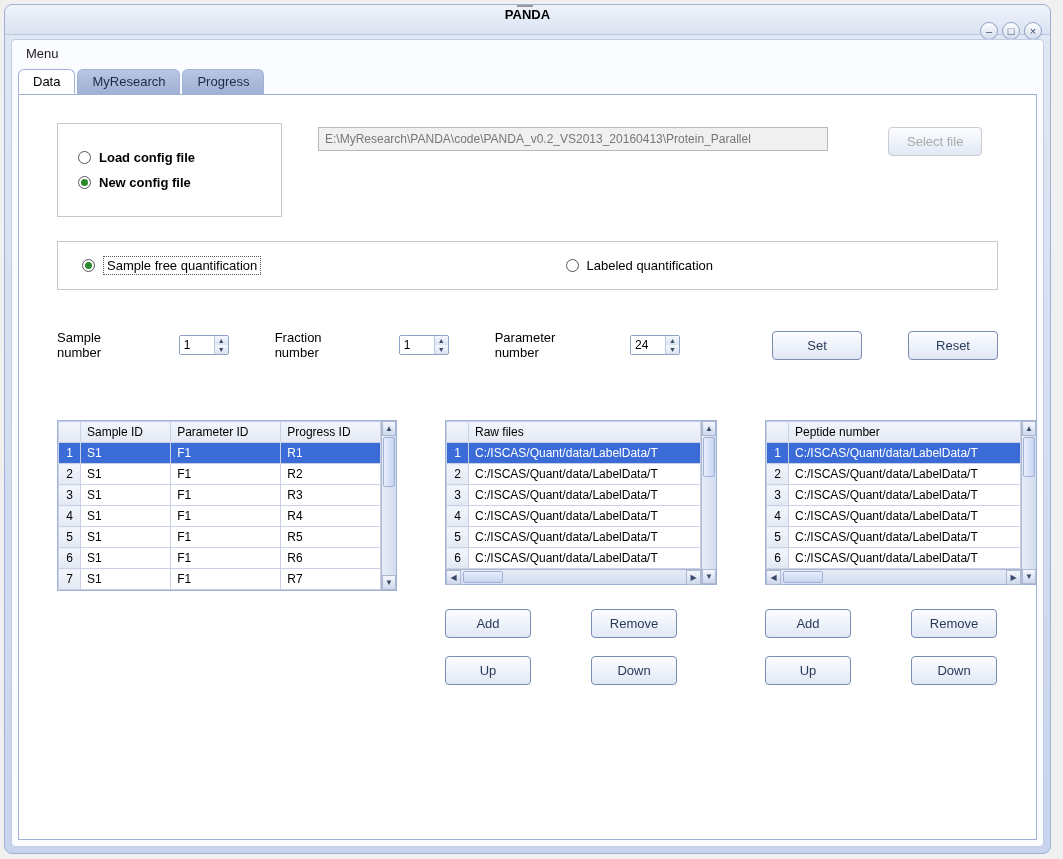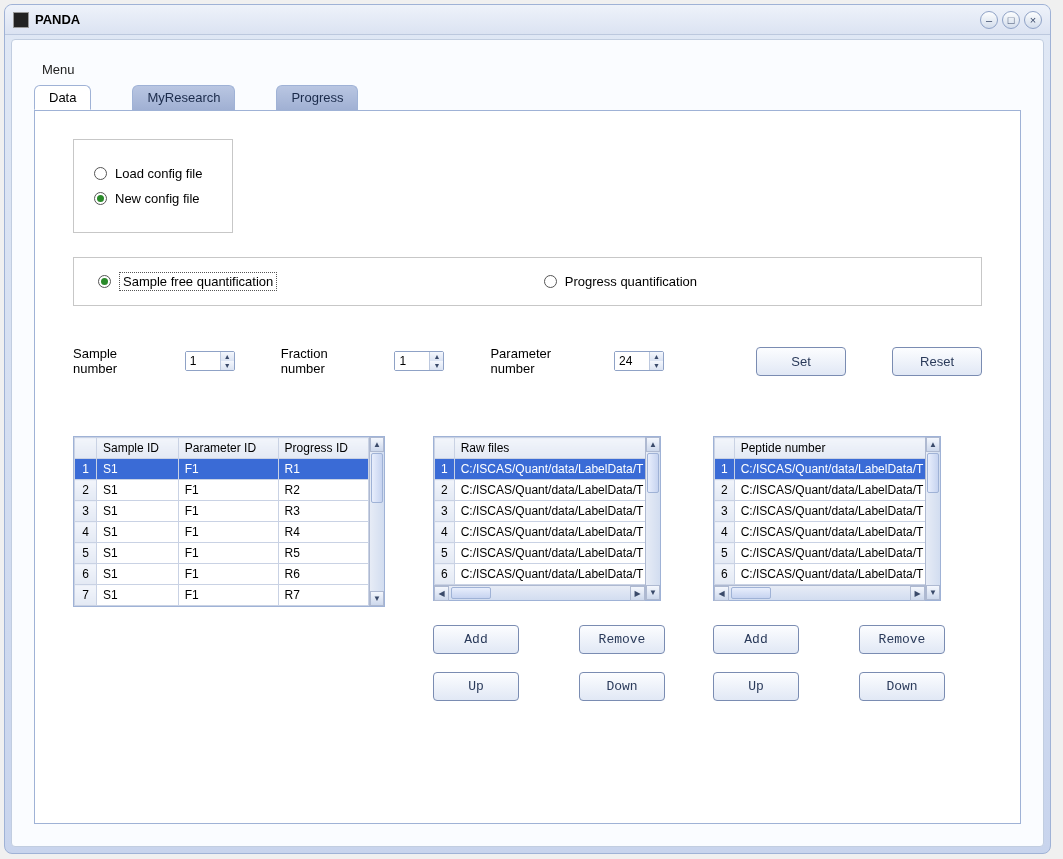--- a/index.html
+++ b/index.html
@@ -21,20 +21,21 @@
   position: relative;
 }
 .titlebar {
   height: 30px;
   background: linear-gradient(#eef2fa, #dbe3f2);
   border-radius: 8px 8px 0 0;
   display: flex;
   align-items: center;
   padding: 0 8px;
   border-bottom: 1px solid #bcc8de;
+  flex-direction: column;
 }
 .titlebar .appicon {
   width: 16px; height: 16px;
   background: #222;
   border: 1px solid #999;
   margin-right: 6px;
   display:inline-block;
 }
 .titlebar .title { font-weight: bold; font-size: 13px; }
 .titlebar .winbtns { margin-left: auto; display: flex; gap: 4px; }
@@ -47,34 +48,33 @@
   display:flex; align-items:center; justify-content:center;
   cursor:pointer;
   color:#3a4a6a;
 }
 .content-outer {
   background: #fafcff;
   margin: 4px 6px 6px 6px;
   height: calc(100% - 40px);
   border: 1px solid #c1cde0;
   border-radius: 4px;
-  padding: 16px;
+  padding: 0;
   position: relative;
 }
 .menubar {
   padding: 6px 14px;
   font-size: 13px;
   color: #222;
 }
 .menubar span { cursor:pointer; }
 .tabs {
   display: flex;
   margin-left: 6px;
   margin-top: 2px;
-  gap: 39px;
 }
 .tab {
   padding: 4px 14px;
   font-size: 13px;
   border: 1px solid #9fb2d6;
   border-bottom: none;
   background: linear-gradient(#b9c6e2,#a0b0d3);
   color: #1a2a4a;
   border-radius: 6px 6px 0 0;
   margin-right: 2px;
@@ -93,21 +93,21 @@
   padding: 28px 38px 20px 38px;
   position: relative;
 }
 .groupbox {
   border: 1px solid #c7c7c7;
   padding: 16px 20px;
   position: relative;
   background: #fff;
 }
 .row1 { display:flex; align-items:flex-start; gap: 36px; margin-bottom: 24px;}
-.config-choice { width: 160px; }
+.config-choice { width: 225px; font-weight: bold; }
 .radiolabel {
   display:flex; align-items:center; margin: 10px 0;
   font-size: 13px;
 }
 .radio {
   width:13px;height:13px;border:1px solid #555;border-radius:50%;
   margin-right:8px; display:inline-flex;align-items:center;justify-content:center;
 }
 .radio.selected::after{
   content:""; width:7px;height:7px;background:#2a8a2a;border-radius:50%;
@@ -164,22 +164,22 @@
   flex:1; font-size:7px; display:flex;align-items:center;justify-content:center;
   cursor:pointer; background:linear-gradient(#f4f7fd,#dbe3f2);
   color:#3a4a6a;
 }
 .tables-row { display:flex; gap: 48px; align-items:flex-start; }
 .table-wrap {
   border: 1px solid #9fb2d6;
   background:#fff;
   position:relative;
 }
-.table-wrap.samples { width: 312px; }
-.table-wrap.files { width: 228px; }
+.table-wrap.samples { width: 340px; }
+.table-wrap.files { width: 272px; }
 .grid-table {
   border-collapse: collapse;
   width:100%;
   font-size:12px;
 }
 .grid-table th, .grid-table td {
   border: 1px solid #c9d2e4;
   padding: 3px 6px;
   text-align:left;
   background:#fff;
@@ -222,21 +222,21 @@
   border:1px solid #aeb9d1;font-size:8px;
   display:flex;align-items:center;justify-content:center;color:#3a4a6a;
 }
 .hscroll .track { flex:1; position:relative; height:100%;}
 .hscroll .thumb {
   position:absolute; top:1px; bottom:1px; left:2px; width:40px;
   background:linear-gradient(#e8eefc,#c6d3f0);
   border:1px solid #9fb2d6; border-radius:2px;
 }
 .filebtns {
-  display:flex; gap:60px; margin-top: 24px; justify-content:space-between;font-family:Liberation Mono, monospace;
+  display:flex; gap:60px; margin-top: 24px; justify-content:space-between;
 }
 .filebtns .btn { min-width: 86px; padding:6px 0;}
 .btncol { display:flex; flex-direction:column; gap:20px;}
 .table-section { display:flex; flex-direction:column; }
 .quant-row .spacer { flex:1; }
 </style>
 </head>
 <body>
 
 <div class="window">
@@ -264,31 +264,35 @@
         <div class="groupbox config-choice">
           <div class="radiolabel">
             <span class="radio"></span>
             <span>Load config file</span>
           </div>
           <div class="radiolabel">
             <span class="radio selected"></span>
             <span>New config file</span>
           </div>
         </div>
+        <div style="display:flex; gap:60px; align-items:flex-start; margin-top:4px;">
+          <div class="path-input">E:\MyResearch\PANDA\code\PANDA_v0.2_VS2013_20160413\Protein_Parallel</div>
+          <div class="btn disabled">Select file</div>
+        </div>
       </div>
 
       <div class="quant-row">
         <div class="radiolabel">
           <span class="radio selected"></span>
           <span class="focusring">Sample free quantification</span>
         </div>
         <div class="spacer"></div>
         <div class="radiolabel" style="margin-right:260px;">
           <span class="radio"></span>
-          <span>Progress quantification</span>
+          <span>Labeled quantification</span>
         </div>
       </div>
 
       <div class="numbers-row">
         <span class="numlabel">Sample number</span>
         <div class="spin">
           <input value="1" style="">
           <div class="arrows">
               <div class="arrow">▲</div>
               <div class="arrow">▼</div>

